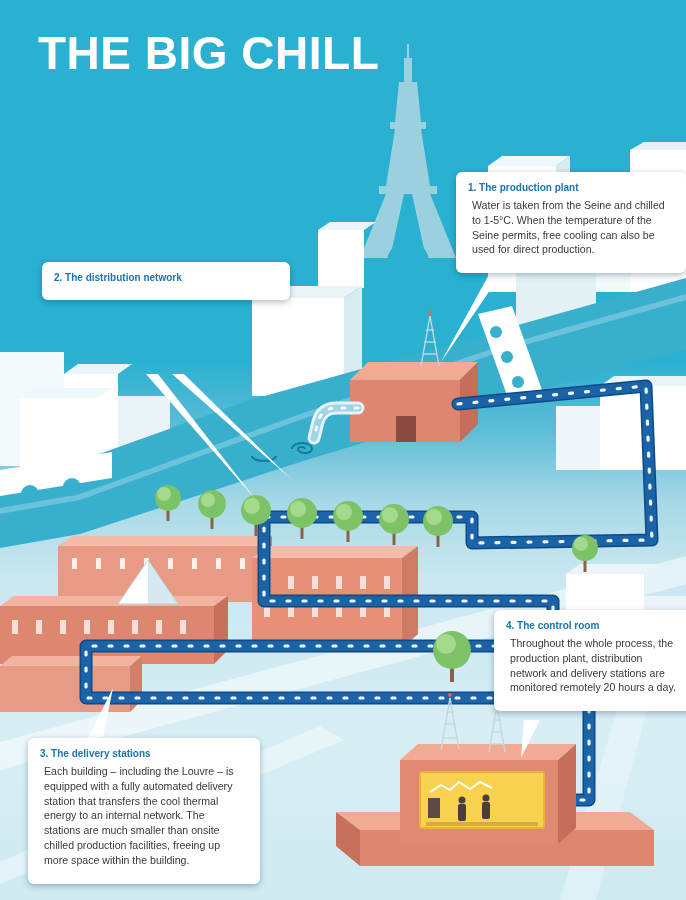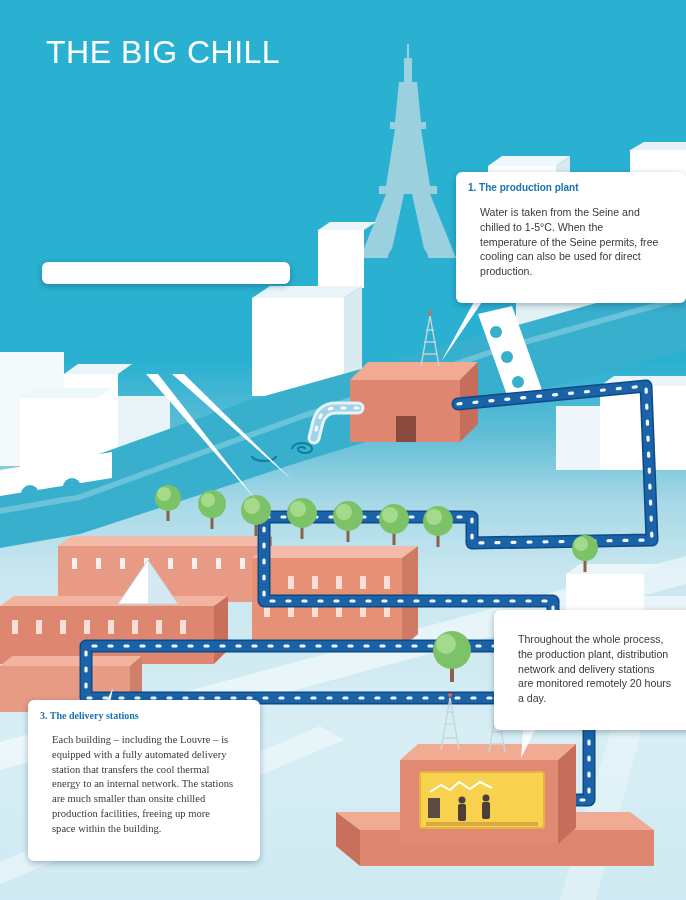--- a/index.html
+++ b/index.html
@@ -3,31 +3,31 @@
 <meta charset="utf-8">
 <style>
   html,body{margin:0;padding:0;background:#1d2a30;}
   .stage{
     position:relative;width:686px;height:900px;margin:0 auto;overflow:hidden;
     font-family:"Liberation Sans",sans-serif;
     background:linear-gradient(180deg,#2ab0d1 0%,#2ab0d1 40%,#5fbdd6 48%,#a8d9e7 56%,#c9e7f0 64%,#d8eef5 82%,#cfeaf2 100%);
   }
   svg.scene{position:absolute;left:0;top:0;}
   .title-block{position:absolute;left:38px;top:26px;color:#ffffff;}
-  .title-block h1{margin:8px;font-size:32px;font-weight:400;letter-spacing:.5px;}
+  .title-block h1{margin:0;font-size:46px;font-weight:700;letter-spacing:.5px;}
   .title-block p{margin:10px 0 0;font-size:20px;font-weight:400;line-height:1.28;width:250px;}
   .callout{
     position:absolute;background:#ffffff;border-radius:6px;
     padding:10px 12px 12px;box-shadow:0 2px 6px rgba(0,45,70,.32);
   }
   .callout h2{margin:0 0 5px;font-size:10px;font-weight:700;color:#1a74ad;}
-  .callout p{margin:12px;font-size:10.6px;line-height:1.4;color:#38393b;}
+  .callout p{margin:4px;font-size:10.6px;line-height:1.4;color:#38393b;}
   #callout-1{left:456px;top:172px;width:206px;}
   #callout-2{left:42px;top:262px;width:224px;}
-  #callout-3{left:28px;top:700px;width:208px;font-family:Liberation Serif, serif;}
+  #callout-3{left:28px;top:738px;width:208px;}
   #callout-4{left:494px;top:610px;width:178px;}
 </style>
 </head>
 <body>
 
 <div class="stage">
 
   <svg class="scene" width="686" height="900" viewBox="0 0 686 900">
 
     <g fill="#9bd1df">
@@ -286,24 +286,26 @@
   <header class="title-block">
     <h1>THE BIG CHILL</h1>
   </header>
 
   <div class="callout" id="callout-1">
     <h2>1. The production plant</h2>
     <p>Water is taken from the Seine and chilled to 1-5°C. When the temperature of the Seine permits, free cooling can also be used for direct production.</p>
   </div>
 
   <div class="callout" id="callout-2">
+    <h2>2. The distribution network</h2>
   </div>
 
   <div class="callout" id="callout-3">
     <h2>3. The delivery stations</h2>
     <p>Each building – including the Louvre – is equipped with a fully automated delivery station that transfers the cool thermal energy to an internal network. The stations are much smaller than onsite chilled production facilities, freeing up more space within the building.</p>
   </div>
 
   <div class="callout" id="callout-4">
+    <h2>4. The control room</h2>
     <p>Throughout the whole process, the production plant, distribution network and delivery stations are monitored remotely 20 hours a day.</p>
   </div>
 
 </div>
 
 </body></html>

